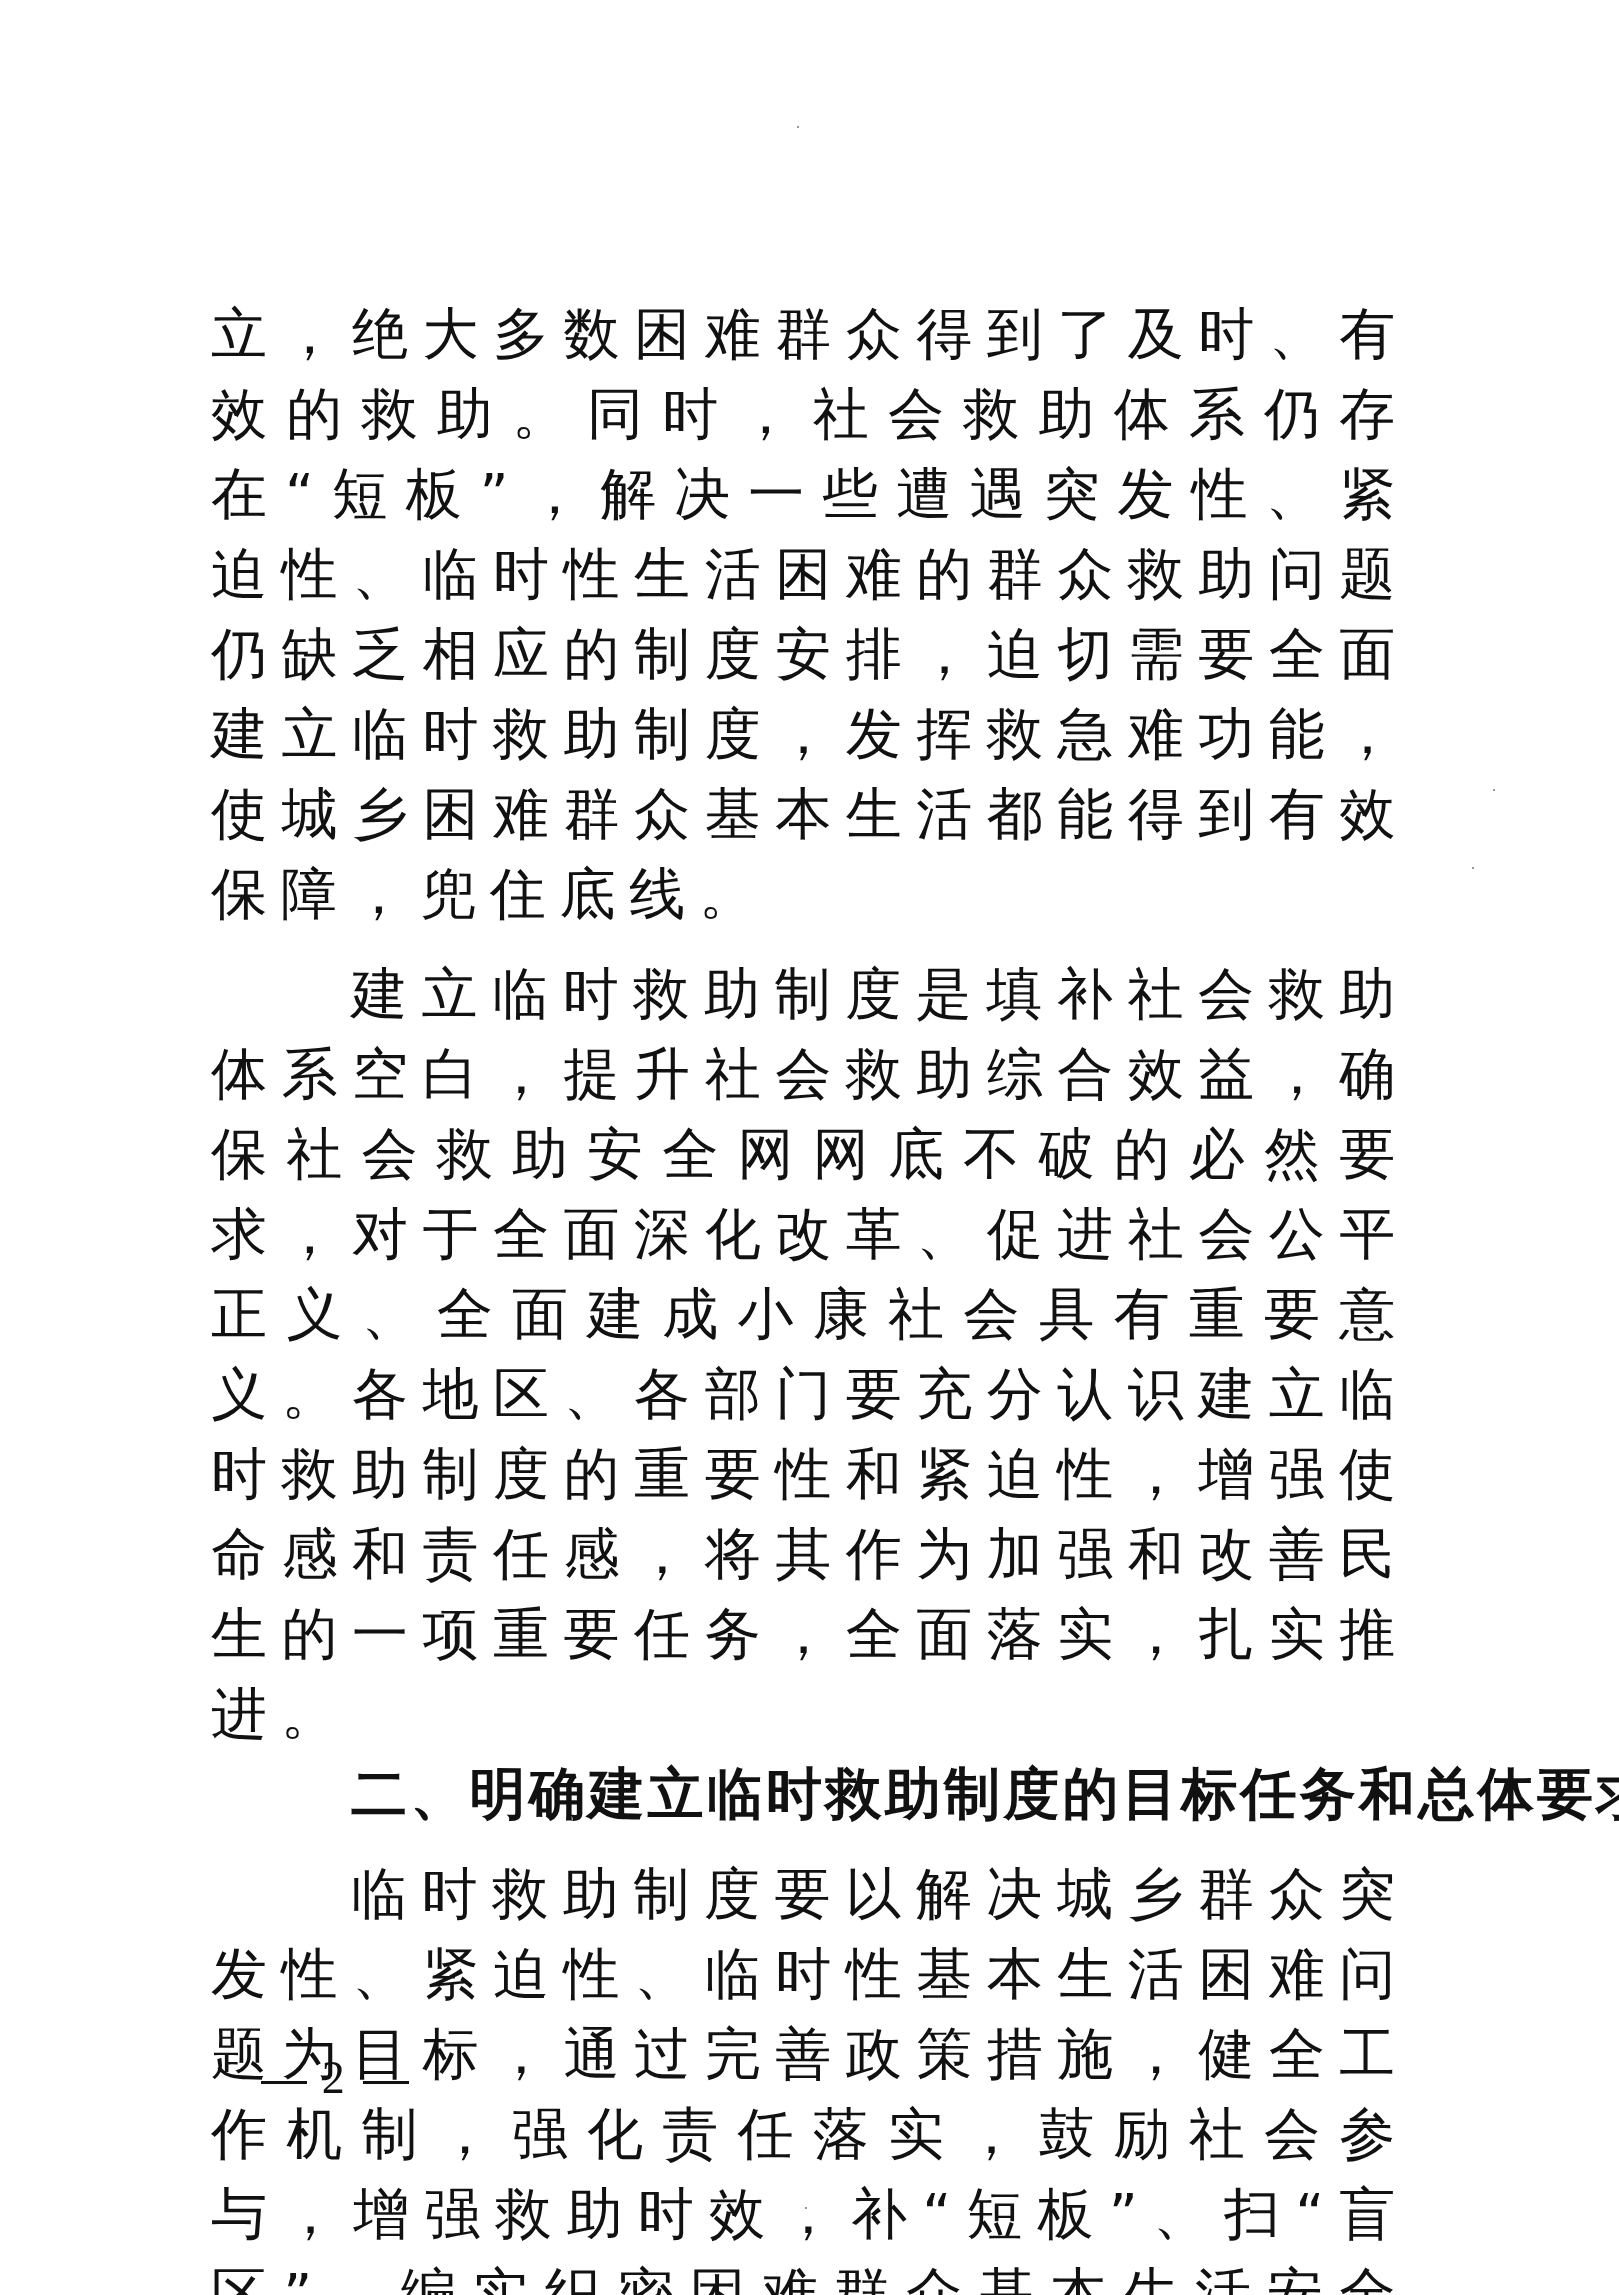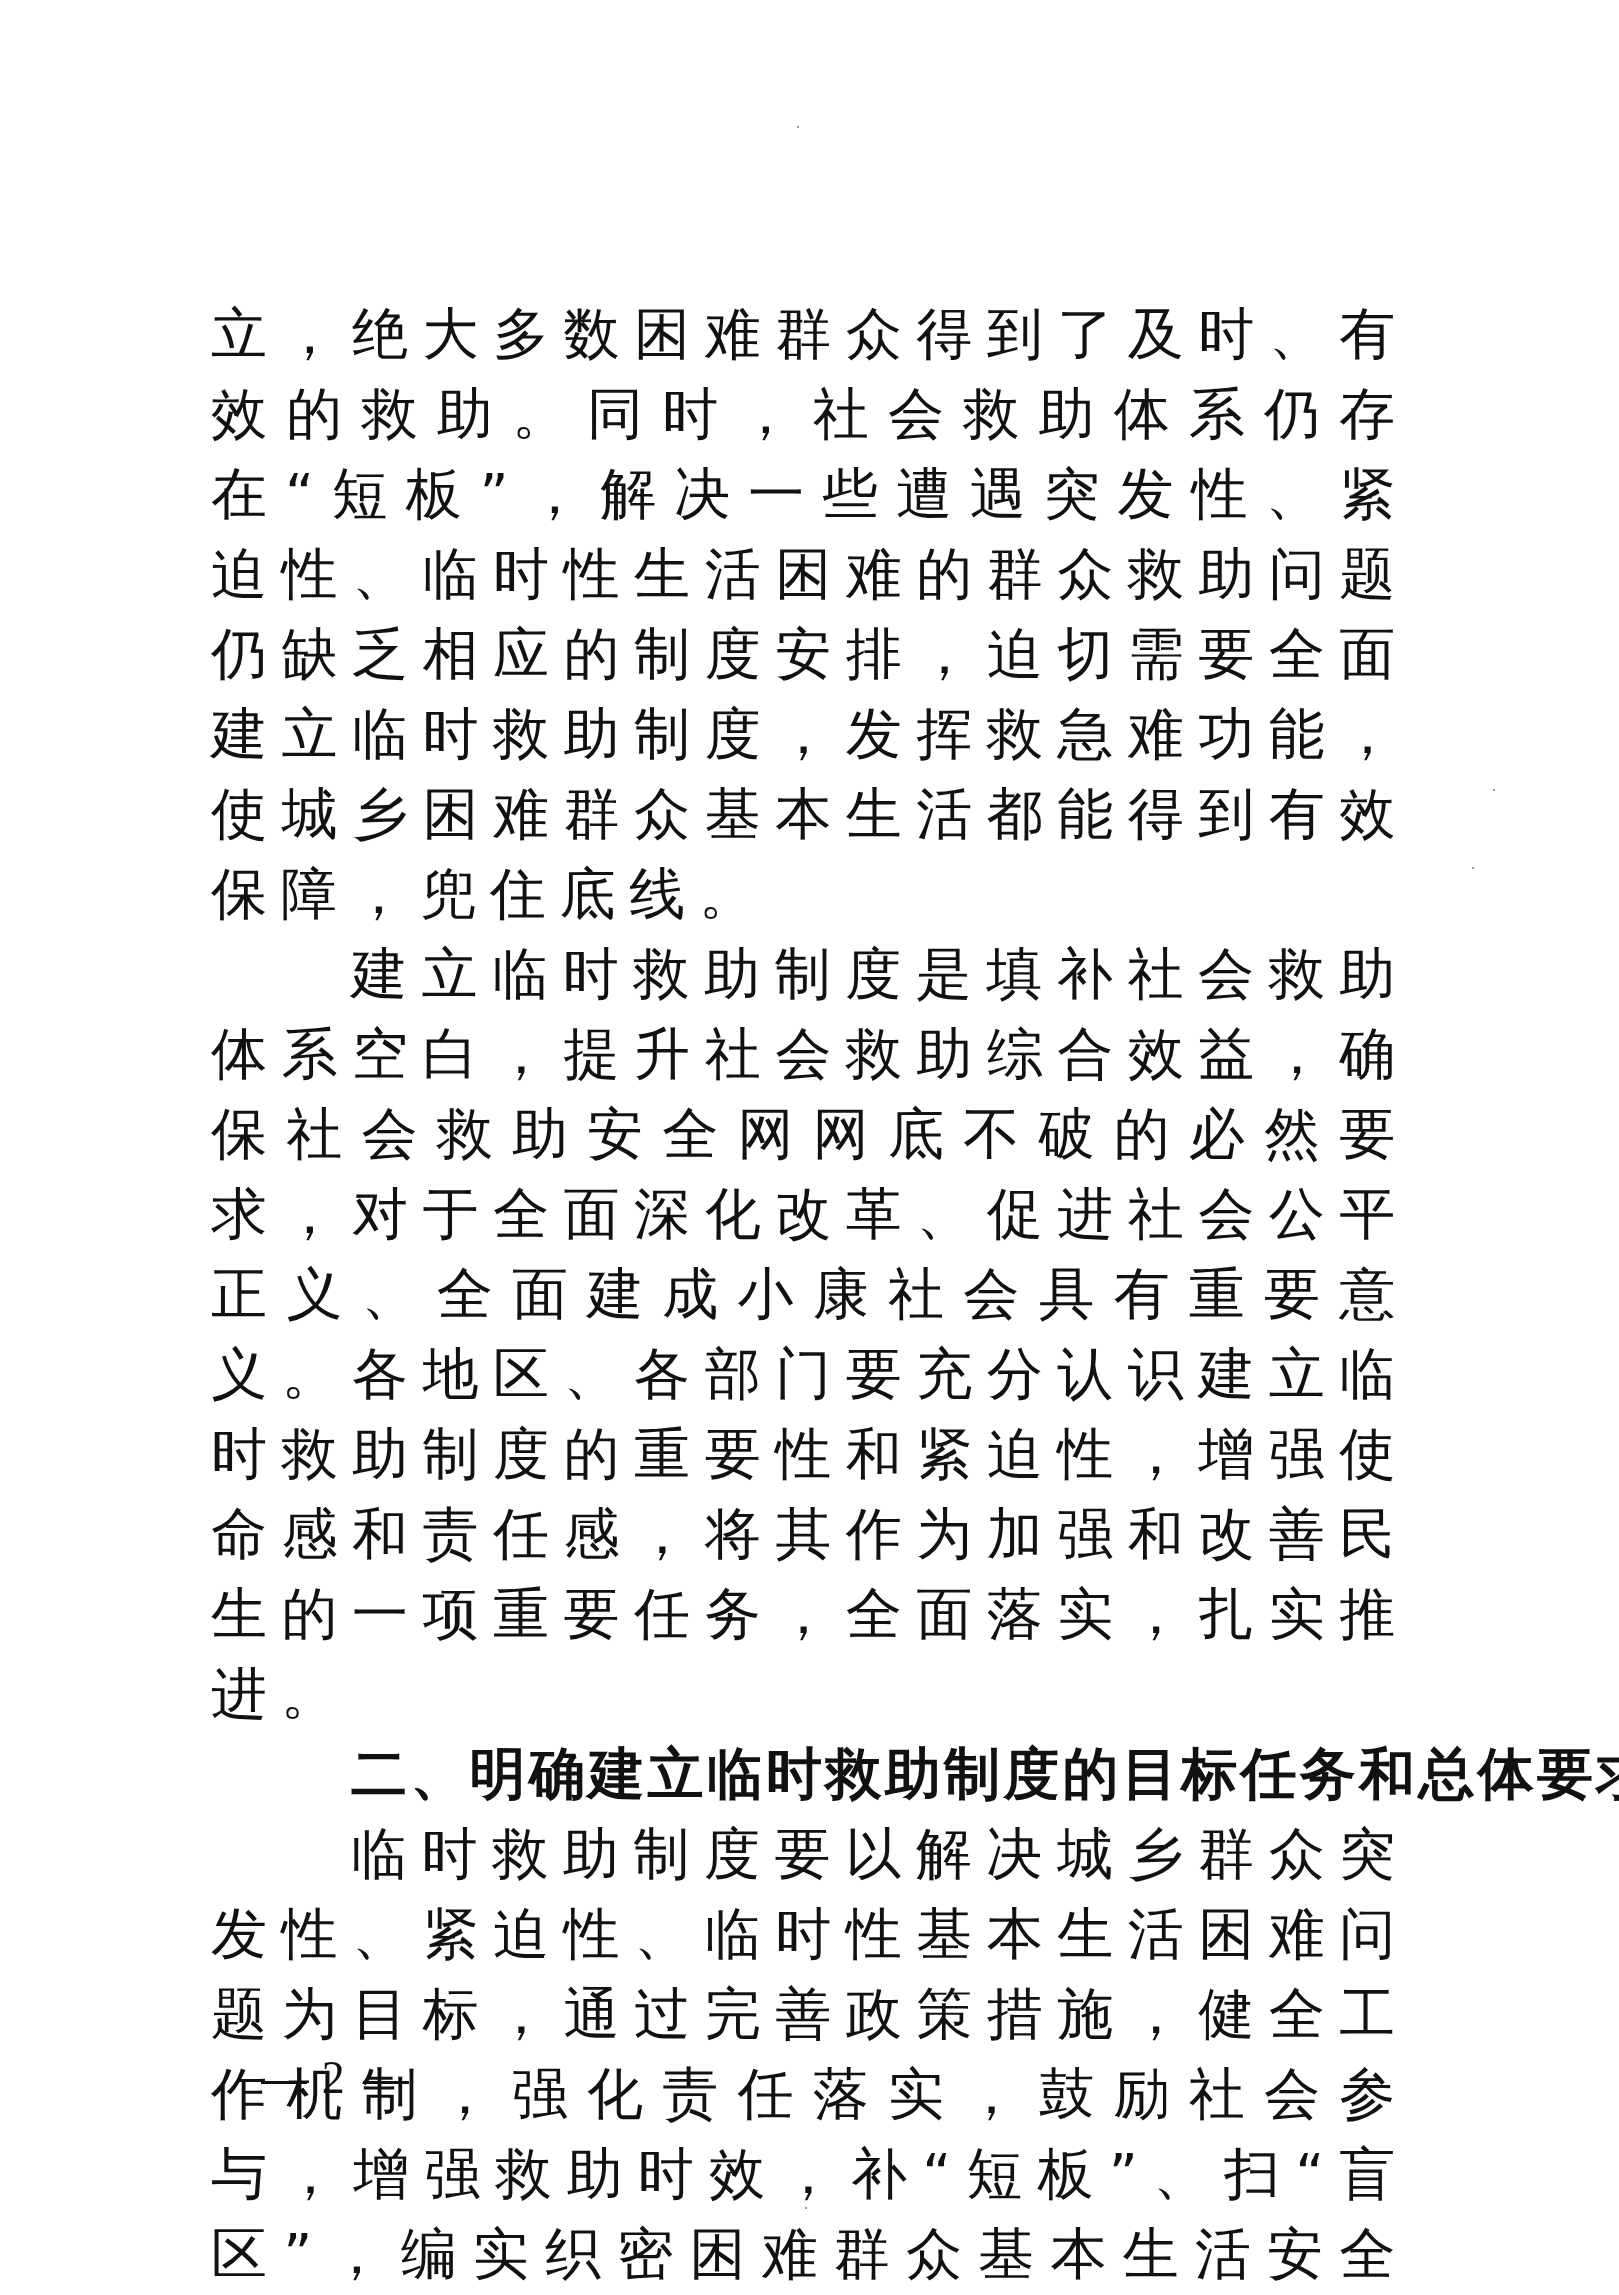--- a/index.html
+++ b/index.html
@@ -33,20 +33,21 @@
       font-size: 56px;
       line-height: 80px;
       letter-spacing: 13.7px;
       text-align: justify;
       text-align-last: left;
       word-break: break-all;
       font-weight: 400;
     }
     .para.indent {
       text-indent: 140px;
+      margin-top: 20px;
     }
     .heading {
       margin: 0;
       font-size: 56px;
       line-height: 80px;
       letter-spacing: 3.3px;
       font-weight: 700;
       text-indent: 140px;
       white-space: nowrap;
     }

